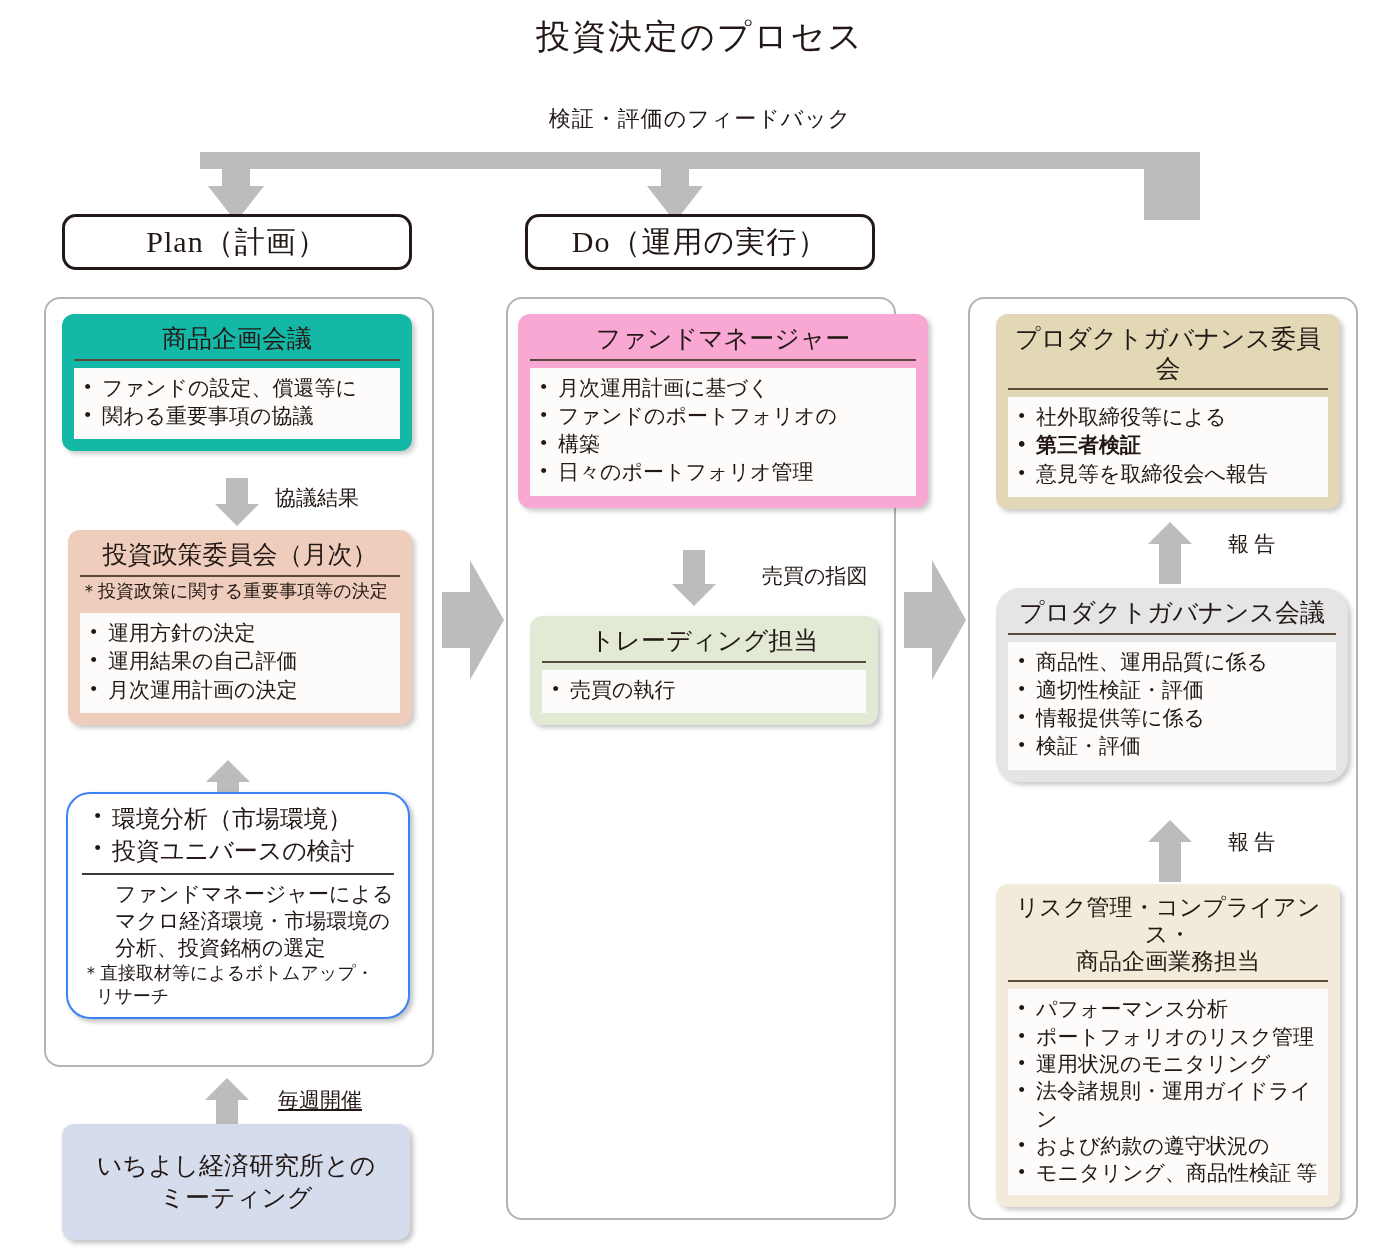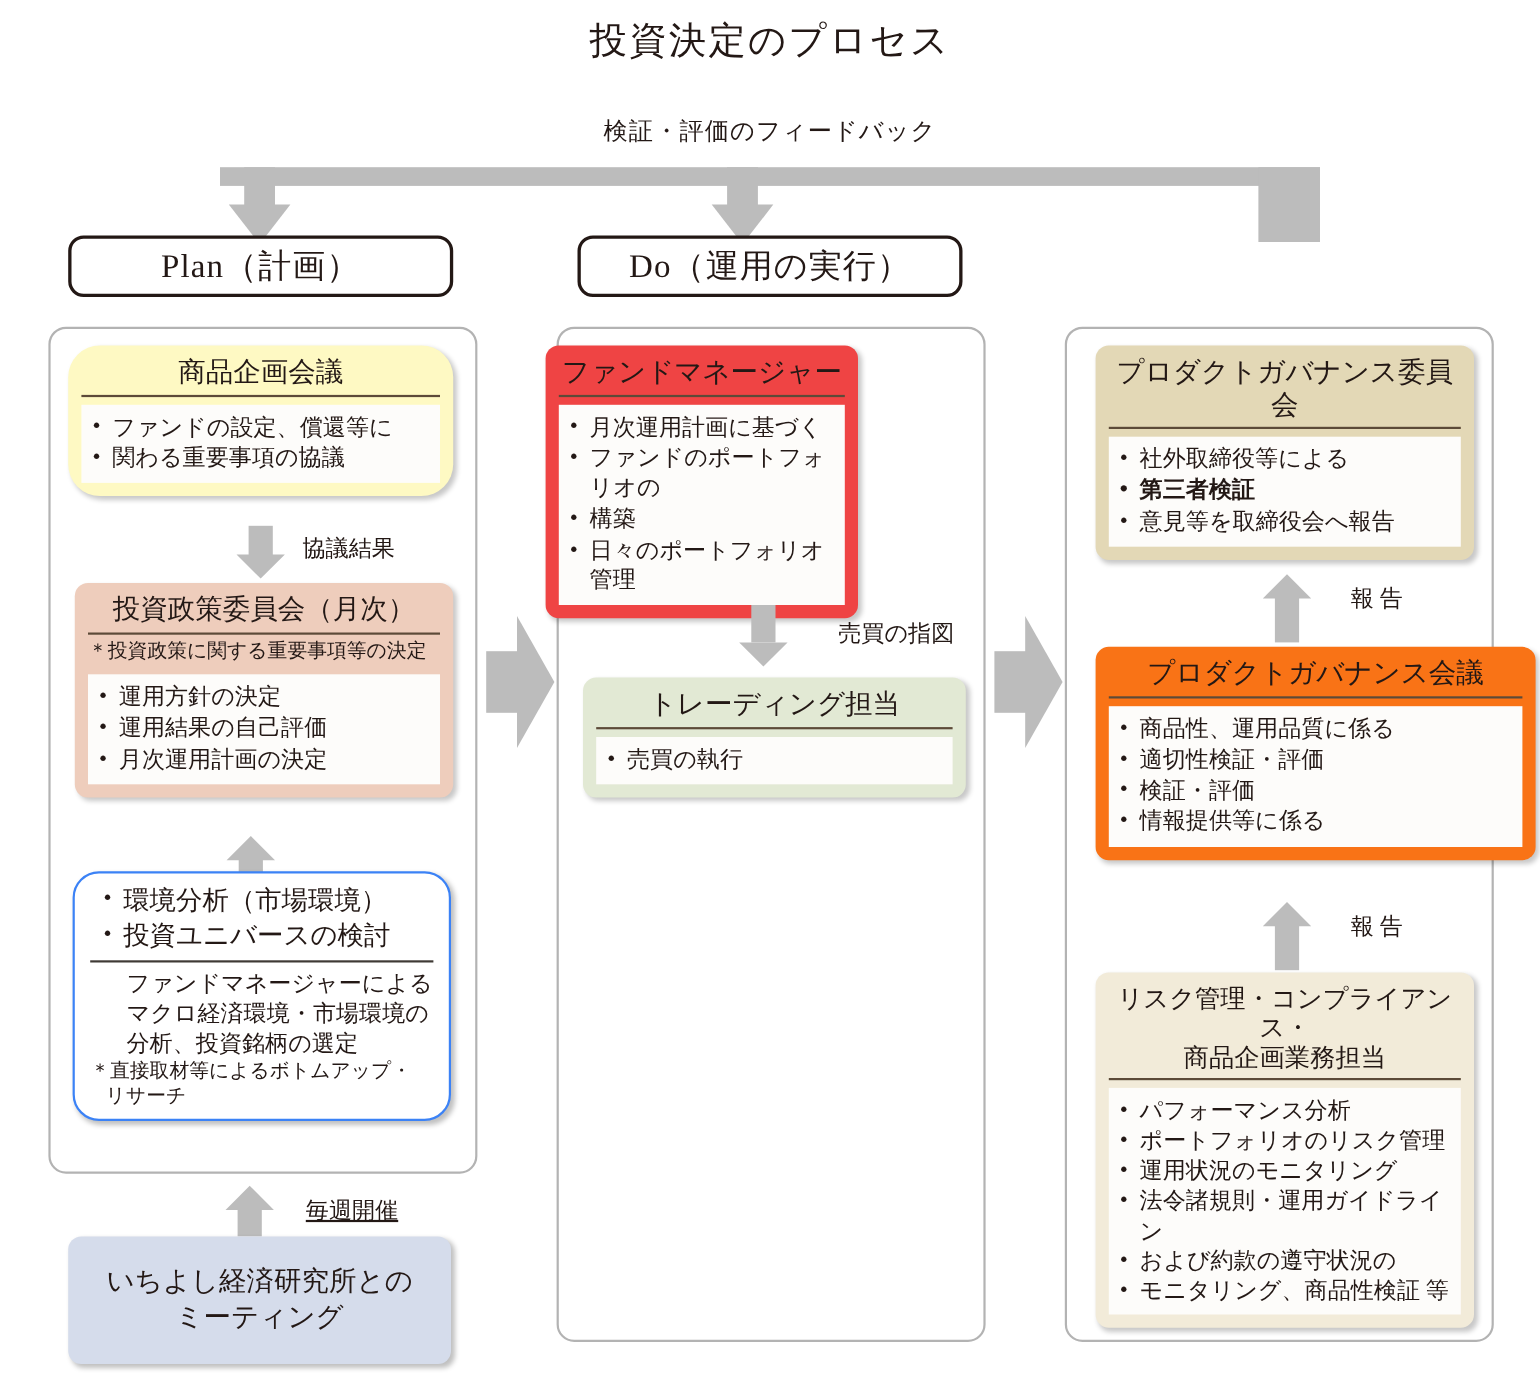--- a/index.html
+++ b/index.html
@@ -259,21 +259,21 @@
       <div class="head"></div>
   </div>
   <div class="fb-down do">
     <div class="stem"></div>
       <div class="head"></div>
   </div>
 
   <div class="col-head" style="left:62px; top:214px; width:350px;">Plan（計画）</div>
   <div class="col-body" style="left:44px; top:297px; width:390px; height:770px;"></div>
 
-  <div class="card" style="left:62px; top:314px; width:350px; background:#fef9c3;border-radius:29px;">
+  <div class="card" style="left:62px; top:314px; width:350px; background:#14b8a6;">
     <div class="card-title">商品企画会議</div>
     <div class="card-body">
       <ul class="bullets">
         <li>ファンドの設定、償還等に</li>
         <li style="list-style:none;">
           <span>関わる重要事項の協議</span>
         </li>
       </ul>
     </div>
   </div>
@@ -326,21 +326,21 @@
 ミーティング</div>
 
   <div class="harrow" style="left:442px; top:560px;">
     <div class="tail"></div>
       <div class="head"></div>
   </div>
 
   <div class="col-head" style="left:525px; top:214px; width:350px;">Do（運用の実行）</div>
   <div class="col-body" style="left:506px; top:297px; width:390px; height:923px;"></div>
 
-  <div class="card" style="left:496px; top:314px; width:284px; background:#ef4444;">
+  <div class="card" style="left:518px; top:314px; width:410px; background:#f9a8d4;">
     <div class="card-title">ファンドマネージャー</div>
     <div class="card-body">
       <ul class="bullets">
         <li>月次運用計画に基づく</li>
         <li style="padding-left:20px;">
           <span>ファンドのポートフォリオの</span>
         </li>
         <li style="padding-left:20px;">
           <span>構築</span>
         </li>
@@ -383,32 +383,32 @@
       </ul>
     </div>
   </div>
 
   <div class="varrow up" style="left:1148px; top:522px; height:62px;">
     <div class="head" style="top:0;"></div>
     <div class="stem" style="top:20px; height:42px;"></div>
   </div>
   <div class="arrow-label" style="left:1228px; top:530px;">報 告</div>
 
-  <div class="card" style="left:996px; top:588px; width:400px; background:#f97316;">
+  <div class="card" style="left:996px; top:588px; width:352px; background:#e5e5e5;border-radius:24px;">
     <div class="card-title">プロダクトガバナンス会議</div>
     <div class="card-body">
       <ul class="bullets">
         <li>商品性、運用品質に係る</li>
         <li style="padding-left:20px;">
           <span>適切性検証・評価</span>
         </li>
+        <li>情報提供等に係る</li>
         <li style="padding-left:20px;">
           <span>検証・評価</span>
         </li>
-        <li>情報提供等に係る</li>
       </ul>
     </div>
   </div>
 
   <div class="varrow up" style="left:1148px; top:820px; height:62px;">
     <div class="head" style="top:0;"></div>
     <div class="stem" style="top:20px; height:42px;"></div>
   </div>
   <div class="arrow-label" style="left:1228px; top:828px;">報 告</div>
 

